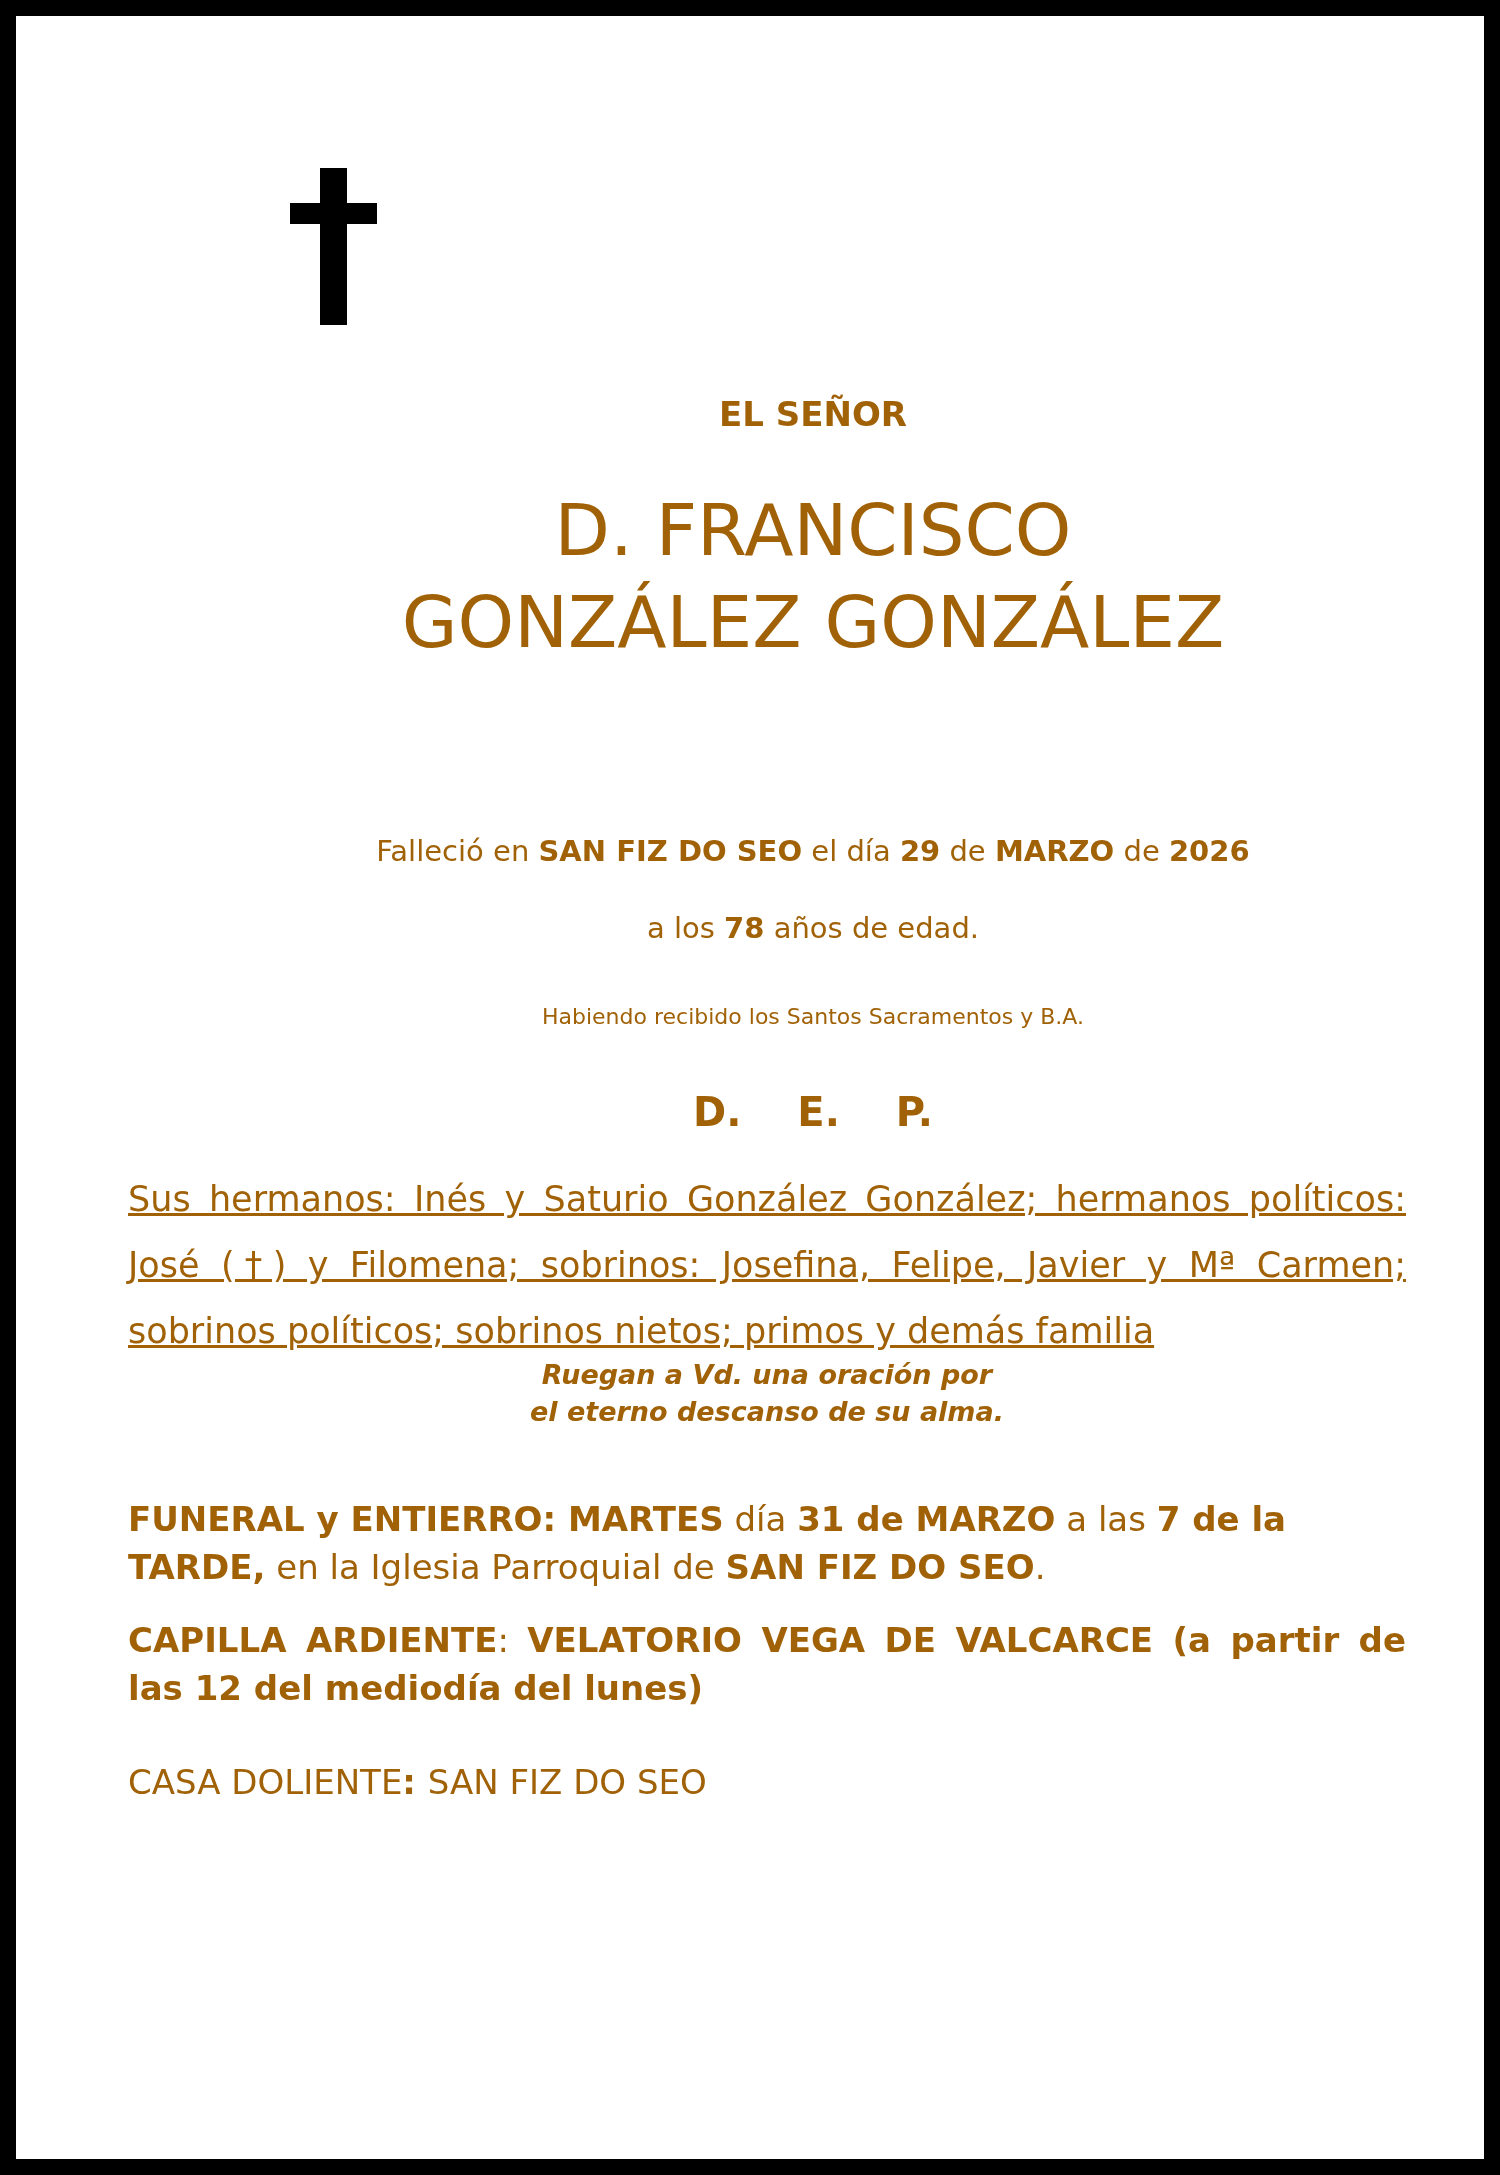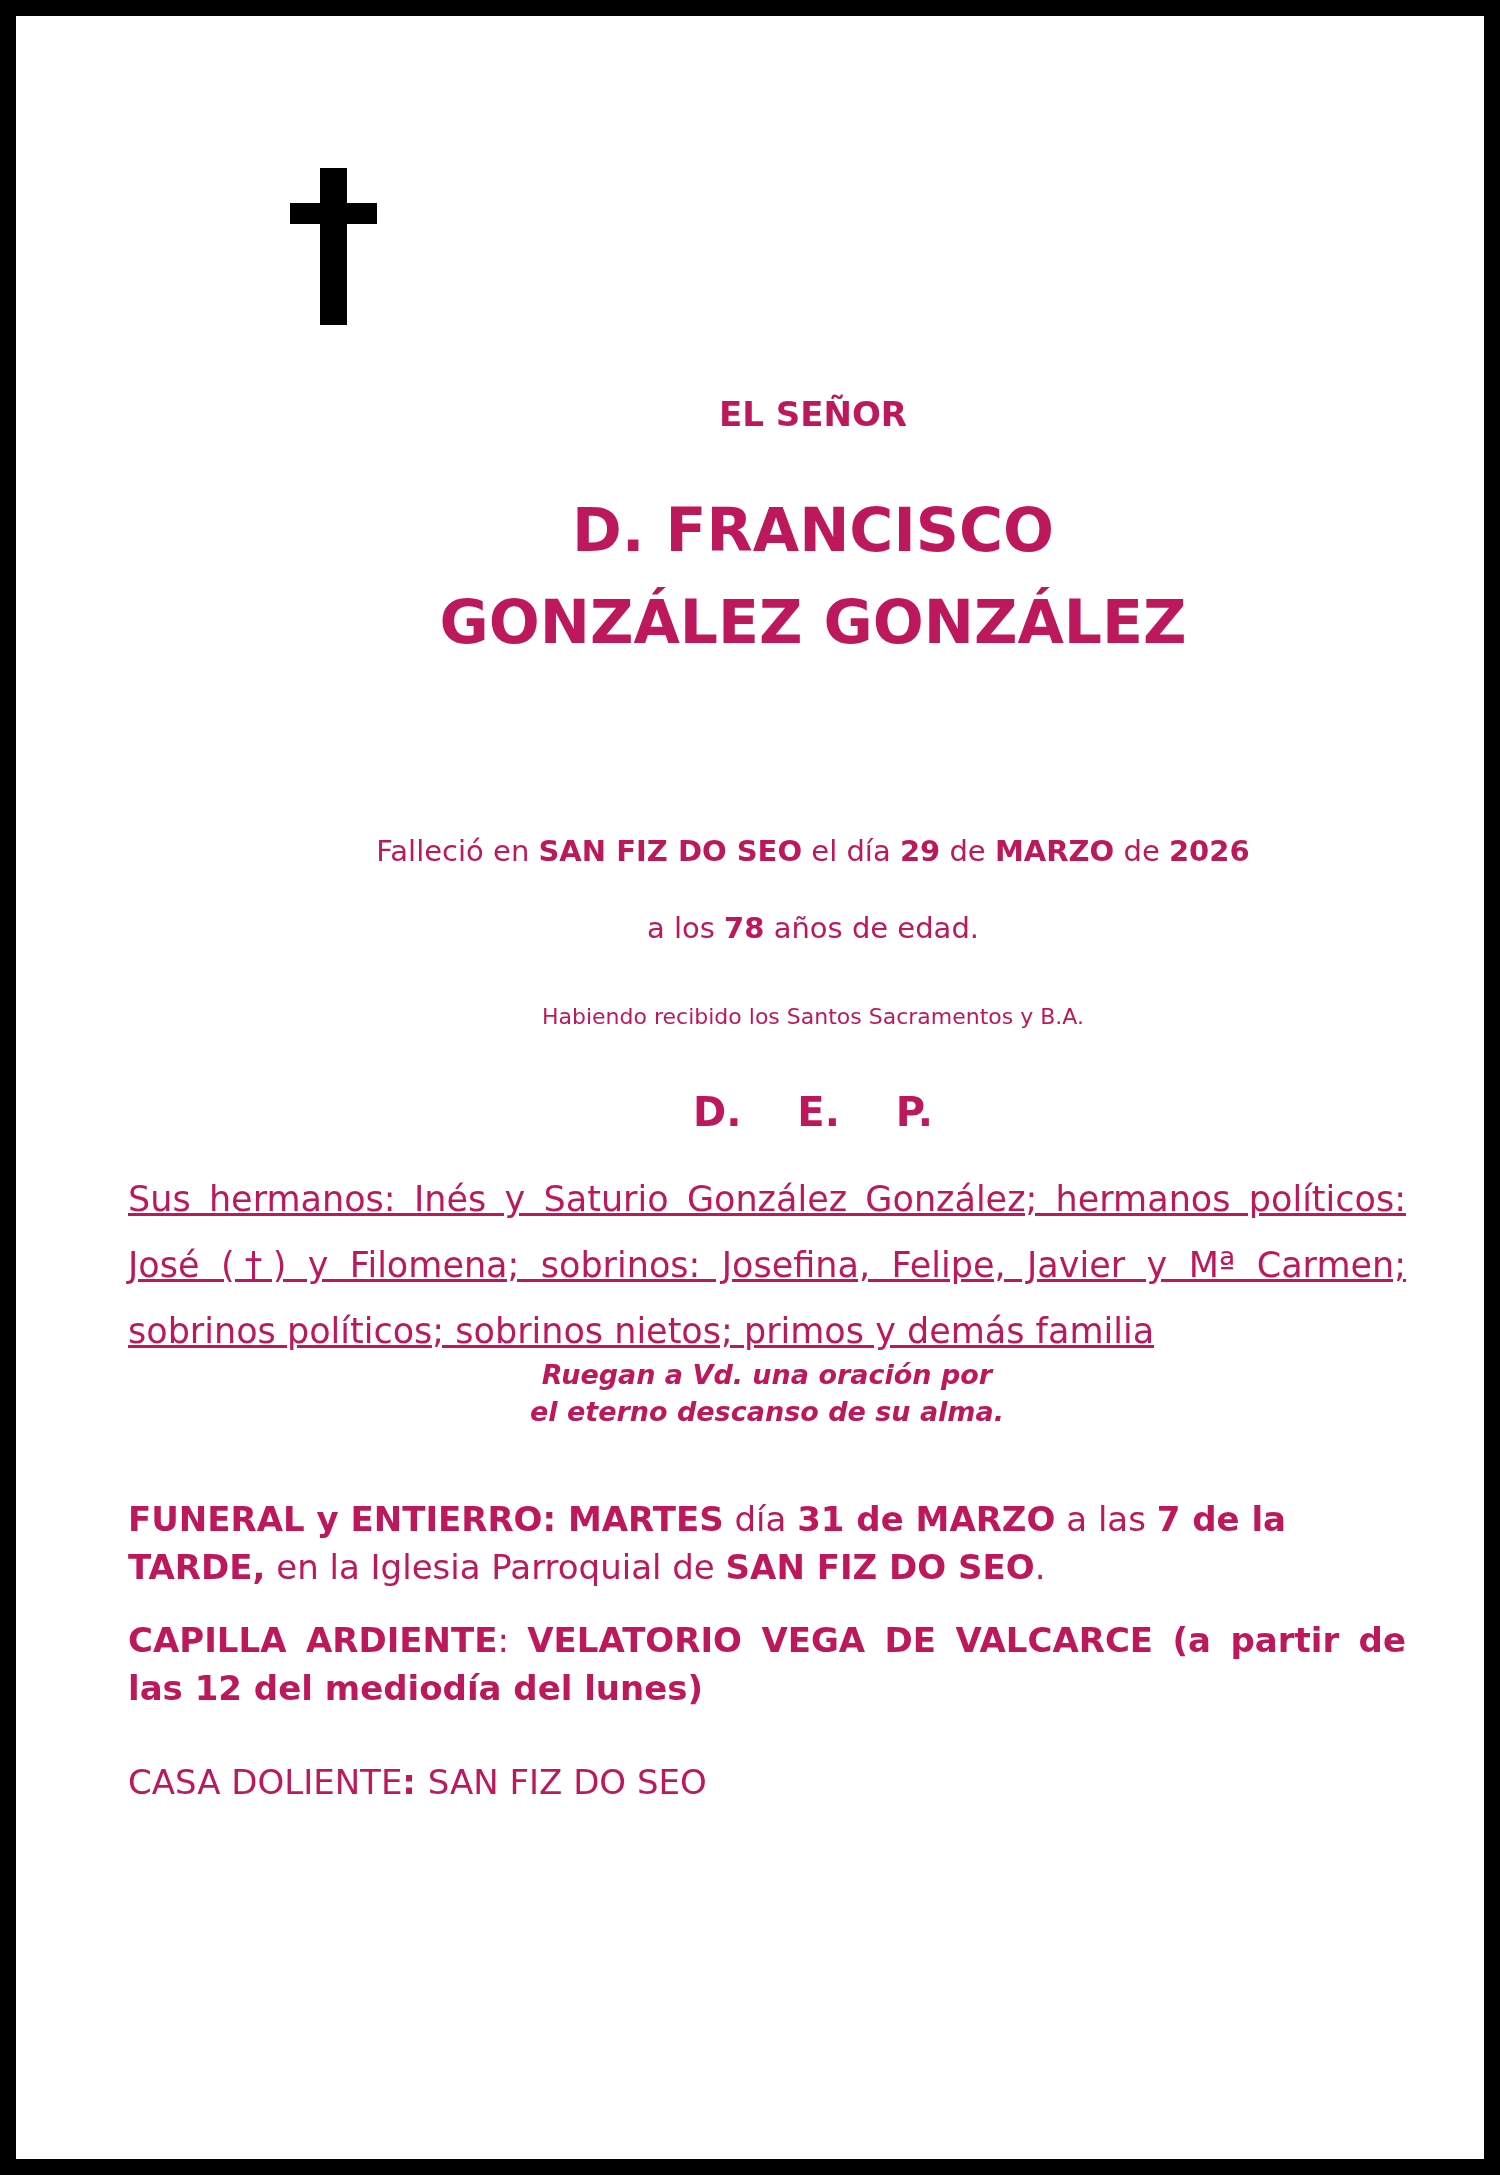--- a/index.html
+++ b/index.html
@@ -1,28 +1,28 @@
 <!DOCTYPE html>
 <html><head>
   <meta charset="utf-8">
   <style>
     html, body { margin: 0; padding: 0; background: #000; }
     body { width: 1500px; height: 2175px; position: relative; overflow: hidden; }
     .sheet {
       position: absolute; left: 16px; top: 16px; right: 16px; bottom: 16px;
-      background: #fff; color: #be185d;
+      background: #fff; color: #a16207;
       font-family: "DejaVu Sans", "Liberation Sans", sans-serif;
     }
     .cross { position: absolute; left: 274px; top: 152px; width: 87px; height: 157px; }
     .cross .v { position: absolute; left: 30px; top: 0; width: 27px; height: 157px; background: #000; }
     .cross .h { position: absolute; left: 0; top: 35px; width: 87px; height: 21px; background: #000; }
 
     .center { position: absolute; left: 0; right: 0; text-align: center; }
     .el-senor { top: 378px; left: 580px; width: 434px; font-size: 34px; font-weight: bold; }
-    .name { top: 468px; left: 280px; width: 1034px; font-size: 60px; font-weight: bold; line-height: 92px; letter-spacing: 0px; }
+    .name { top: 468px; left: 280px; width: 1034px; font-size: 72px; font-weight: normal; line-height: 92px; letter-spacing: 0px; }
     .nickname { top: 695px; left: 580px; width: 434px; font-size: 44px; font-weight: bold; }
     .died { top: 818px; left: 200px; width: 1194px; font-size: 29px; }
     .age { top: 895px; left: 200px; width: 1194px; font-size: 29px; }
     .sacraments { top: 988px; left: 200px; width: 1194px; font-size: 22px; text-align: center; }
     .dep { top: 1073px; left: 200px; width: 1194px; font-size: 40px; font-weight: bold; word-spacing: 42px; }
     .b { font-weight: bold; }
     .n { font-weight: normal; }
 
     .block { position: absolute; left: 112px; width: 1278px; }
     .family { top: 1150px; font-size: 35px; line-height: 66px; text-align: justify; text-decoration: underline; }

